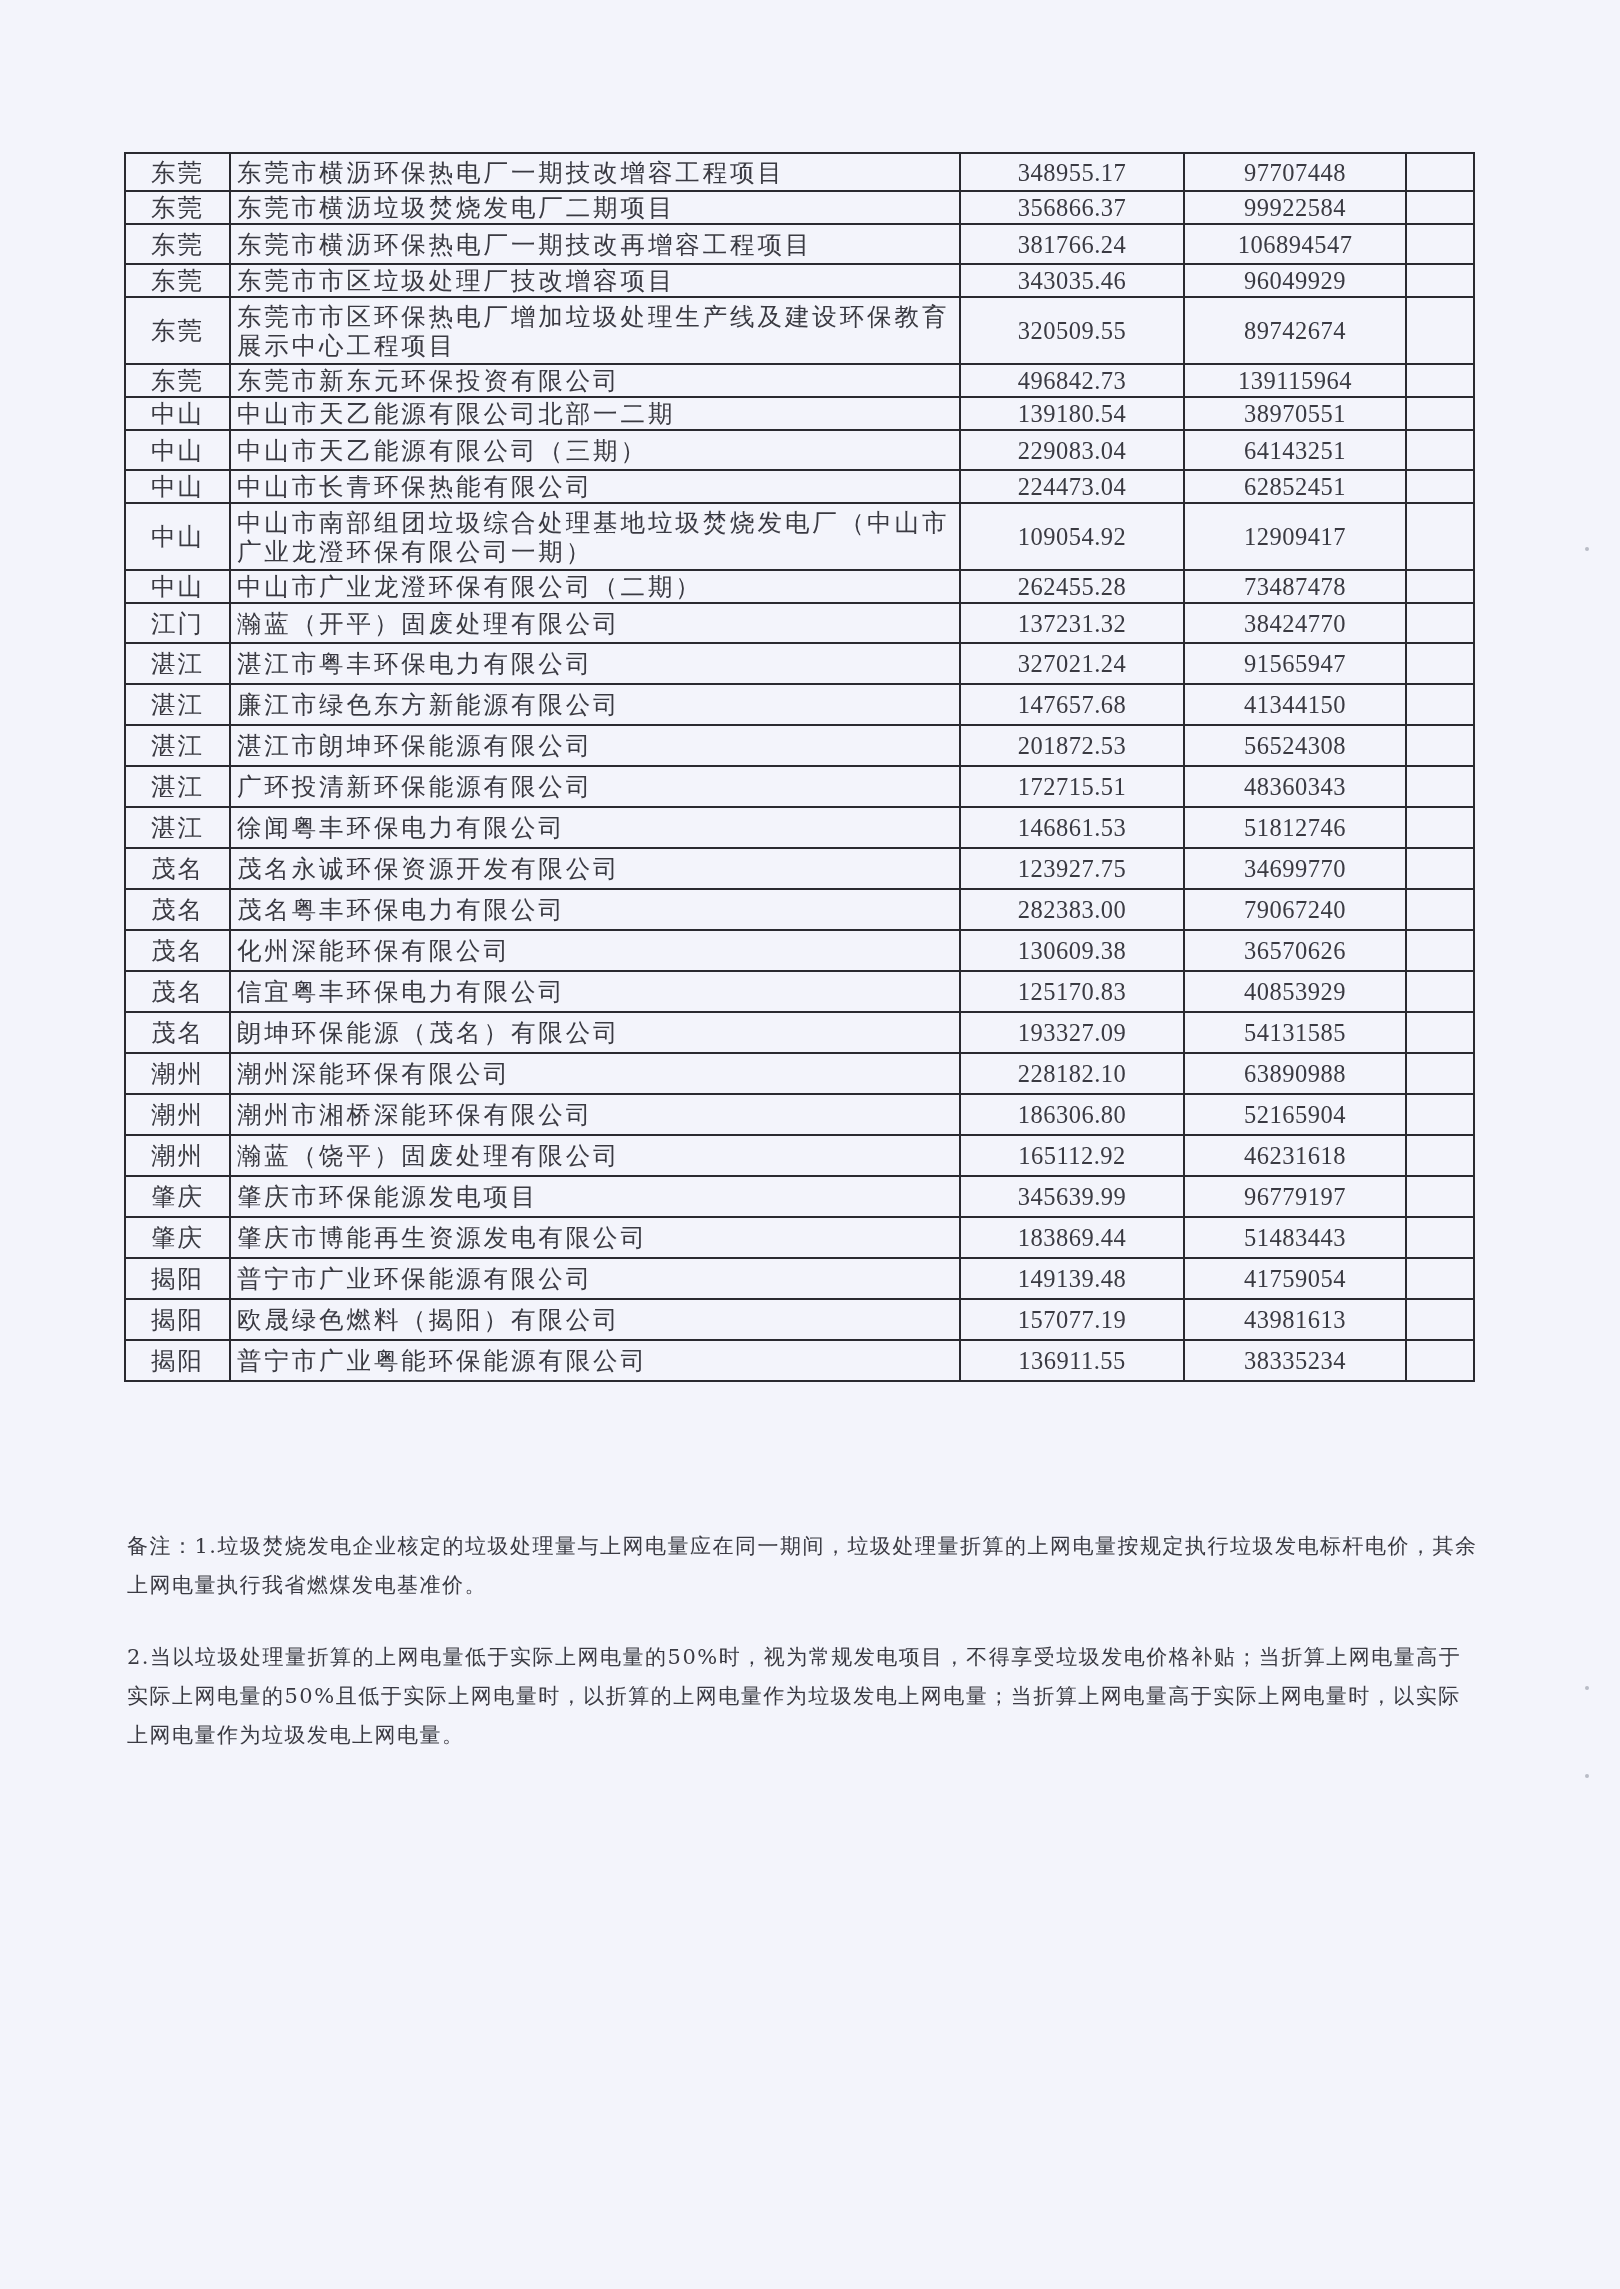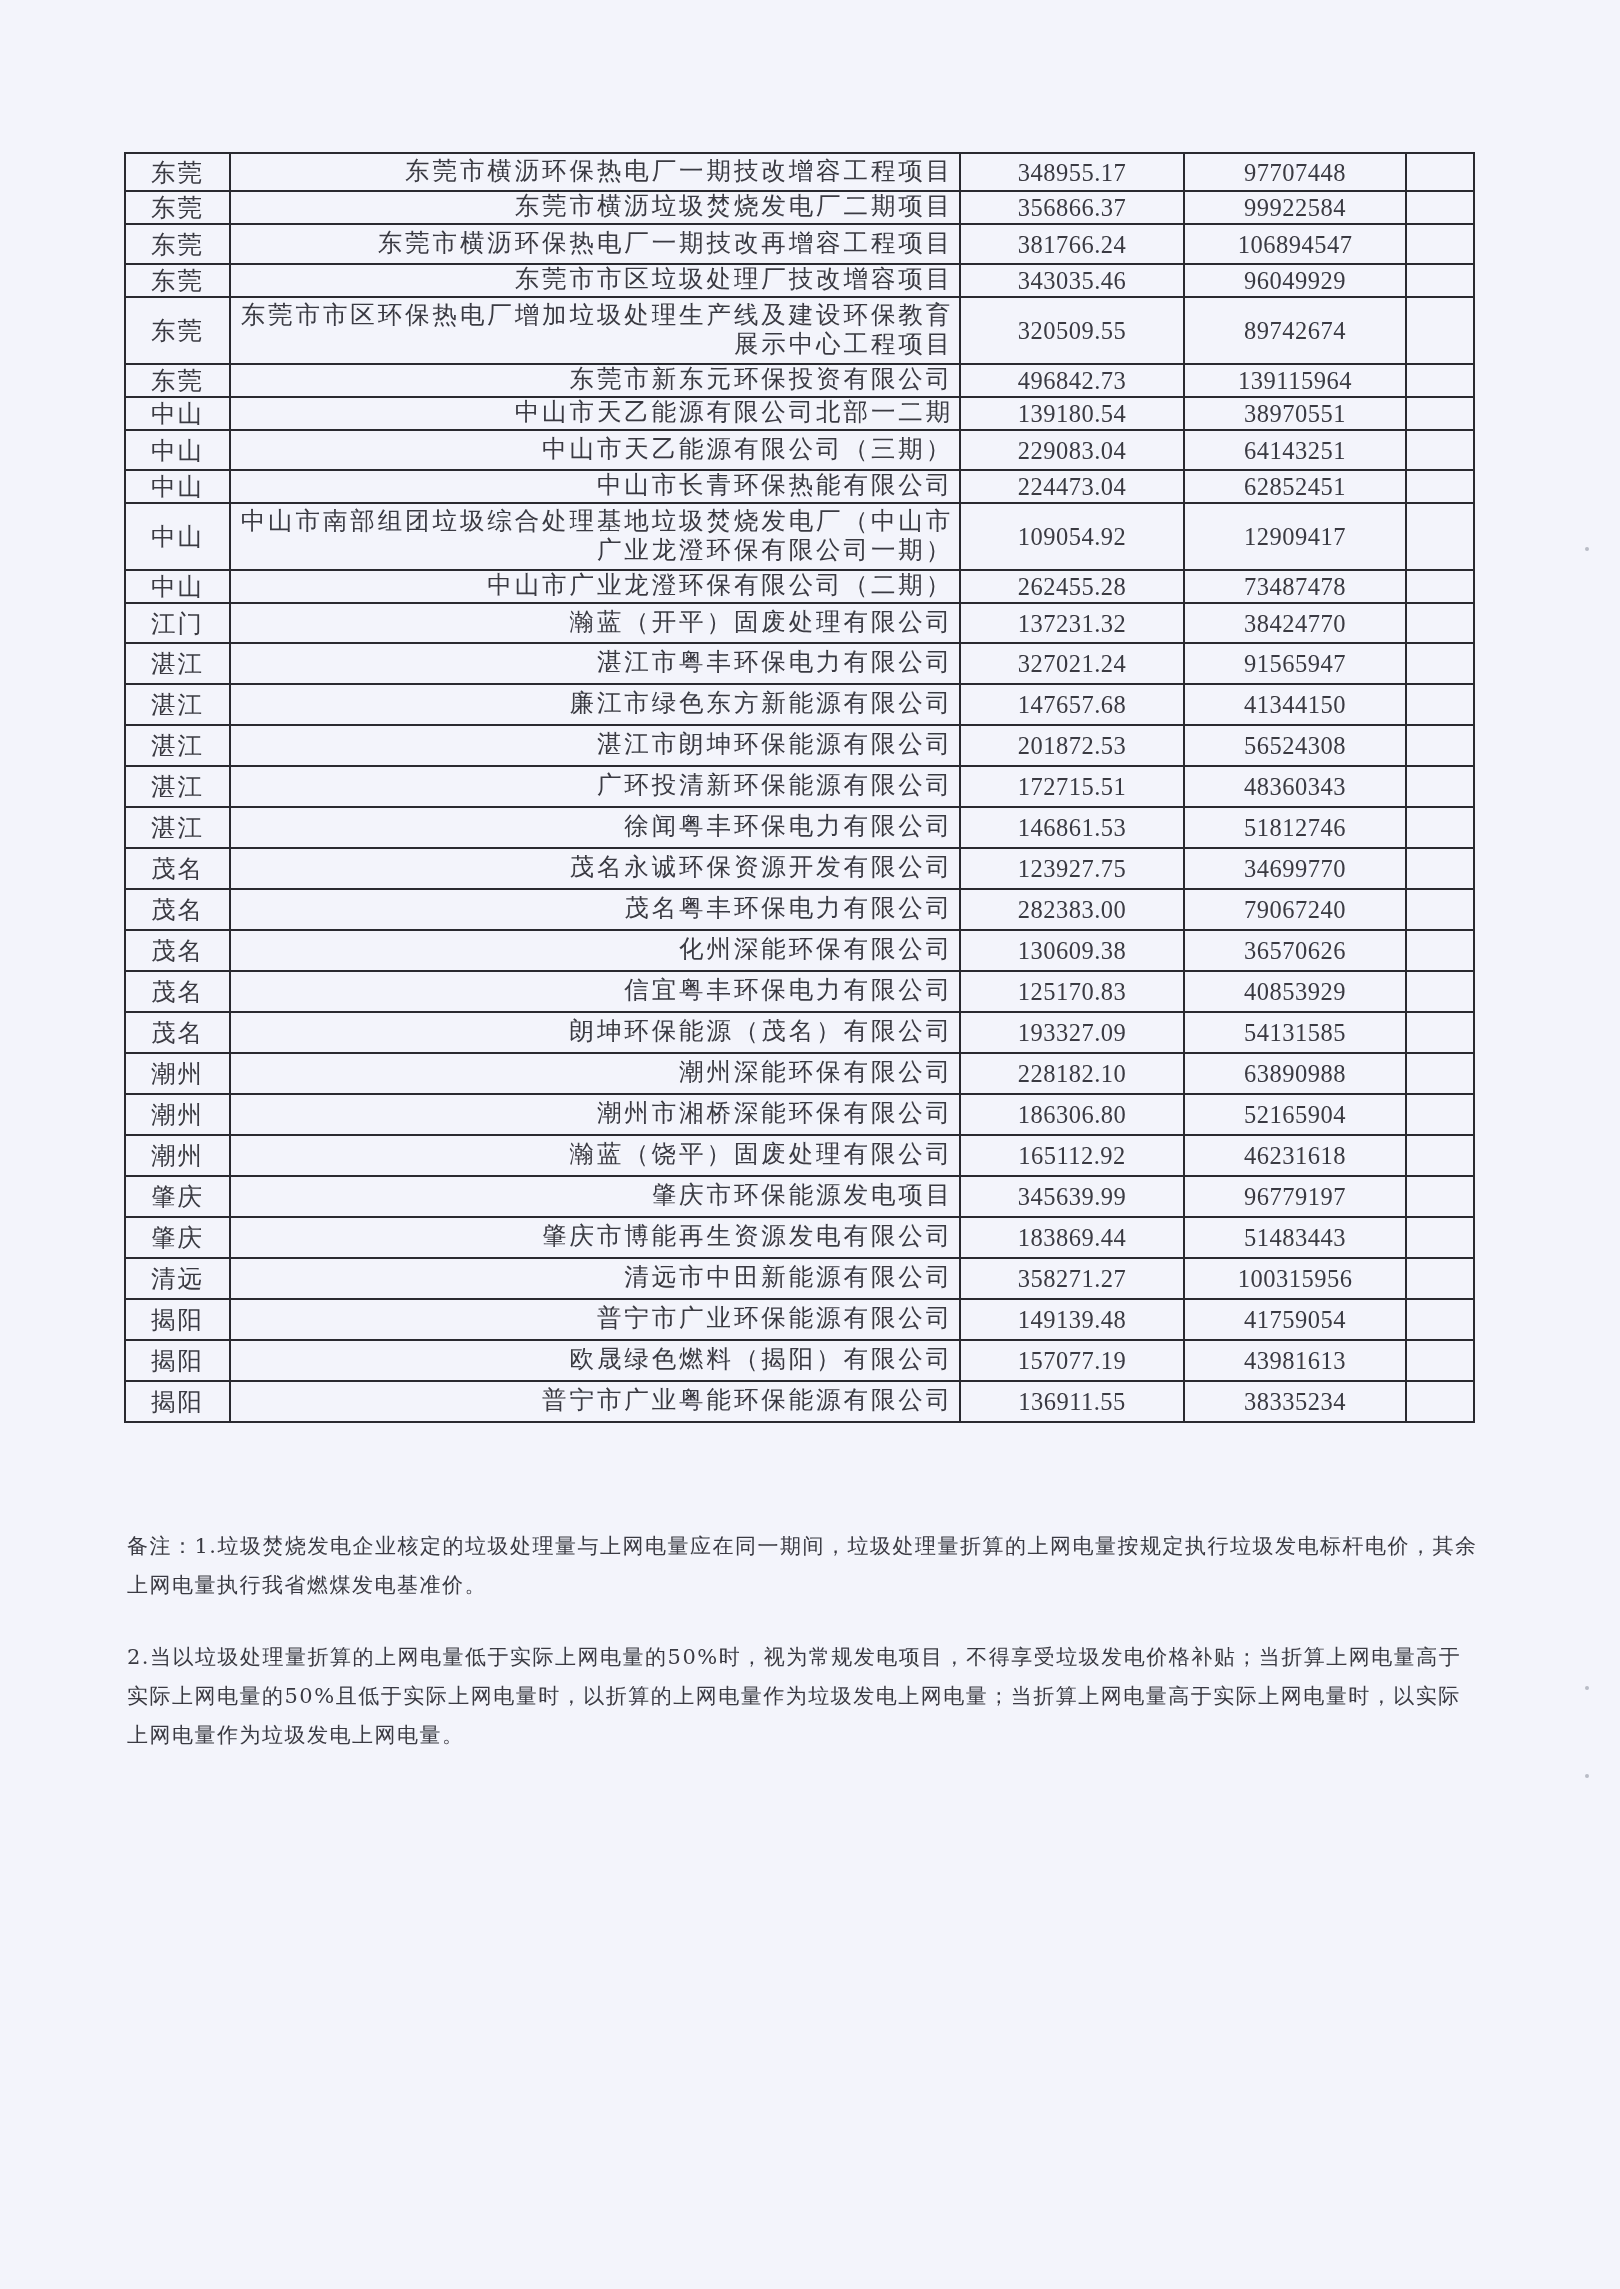--- a/index.html
+++ b/index.html
@@ -26,21 +26,21 @@
     line-height: 29px;
     vertical-align: middle;
     color: #3a3a42;
   }
   col.c-city { width: 105px; }
   col.c-name { width: 730px; }
   col.c-qty { width: 224px; }
   col.c-kwh { width: 222px; }
   col.c-note { width: 68px; }
   td.city { text-align: center; letter-spacing: 2px; }
-  td.name { text-align: right; letter-spacing: 2.9px; padding-left: 3.9px; font-family: Liberation Mono, monospace; }
+  td.name { text-align: left; letter-spacing: 2.9px; padding-left: 3.9px; }
   td.num { text-align: center; font-family: "Liberation Serif", "DejaVu Serif", serif; font-size: 27.4px; letter-spacing: 0.5px; }
   tr.r-a td { height: 36px; }
   tr.r-b td { height: 31px; }
   tr.r-c td { height: 38px; }
   tr.r-s td { height: 38px; }
   tr.r-d td { height: 65px; }
   tr.r-n td { height: 39px; }
   .notes {
     position: absolute;
     left: 127px; top: 1527px;
@@ -251,27 +251,20 @@
         <td></td>
       </tr>
       <tr class="r-n">
         <td class="city">肇庆</td>
         <td class="name">肇庆市博能再生资源发电有限公司</td>
         <td class="num">183869.44</td>
         <td class="num">51483443</td>
         <td></td>
       </tr>
       <tr class="r-n">
-        <td class="city">清远</td>
-        <td class="name">清远市中田新能源有限公司</td>
-        <td class="num">358271.27</td>
-        <td class="num">100315956</td>
-        <td></td>
-      </tr>
-      <tr class="r-n">
         <td class="city">揭阳</td>
         <td class="name">普宁市广业环保能源有限公司</td>
         <td class="num">149139.48</td>
         <td class="num">41759054</td>
         <td></td>
       </tr>
       <tr class="r-n">
         <td class="city">揭阳</td>
         <td class="name">欧晟绿色燃料（揭阳）有限公司</td>
         <td class="num">157077.19</td>

